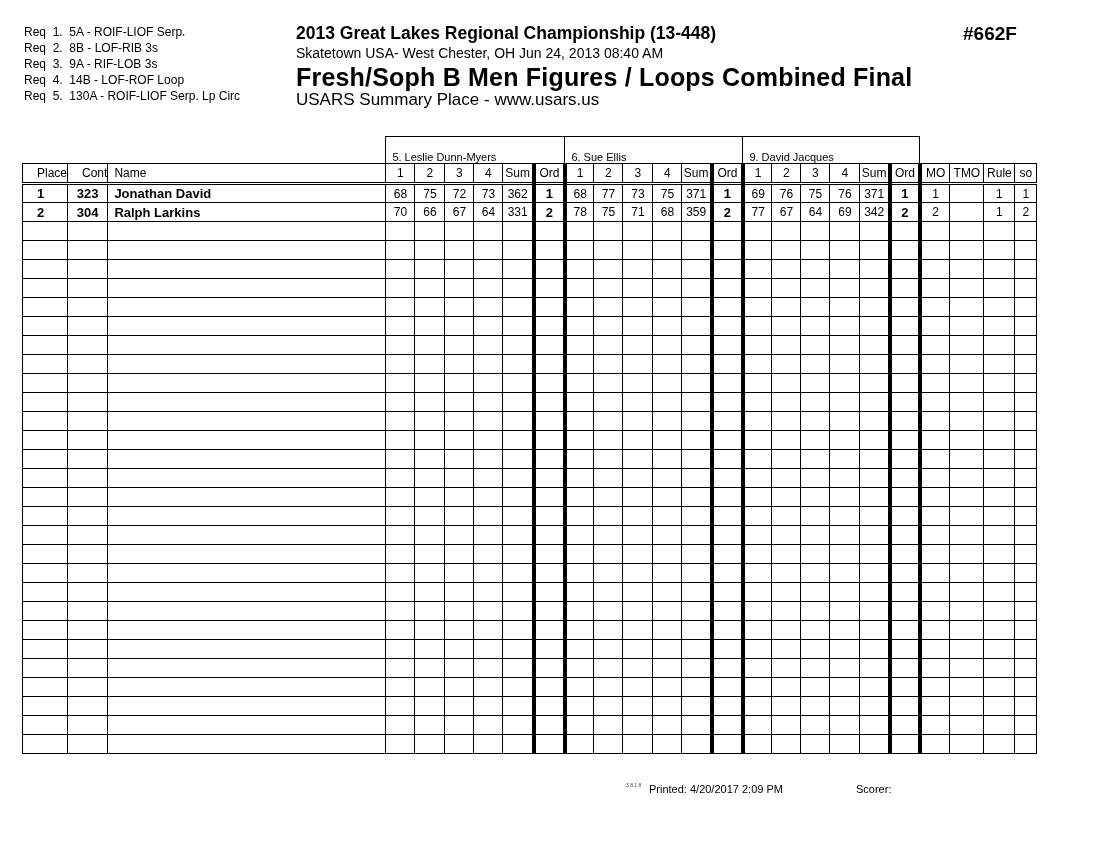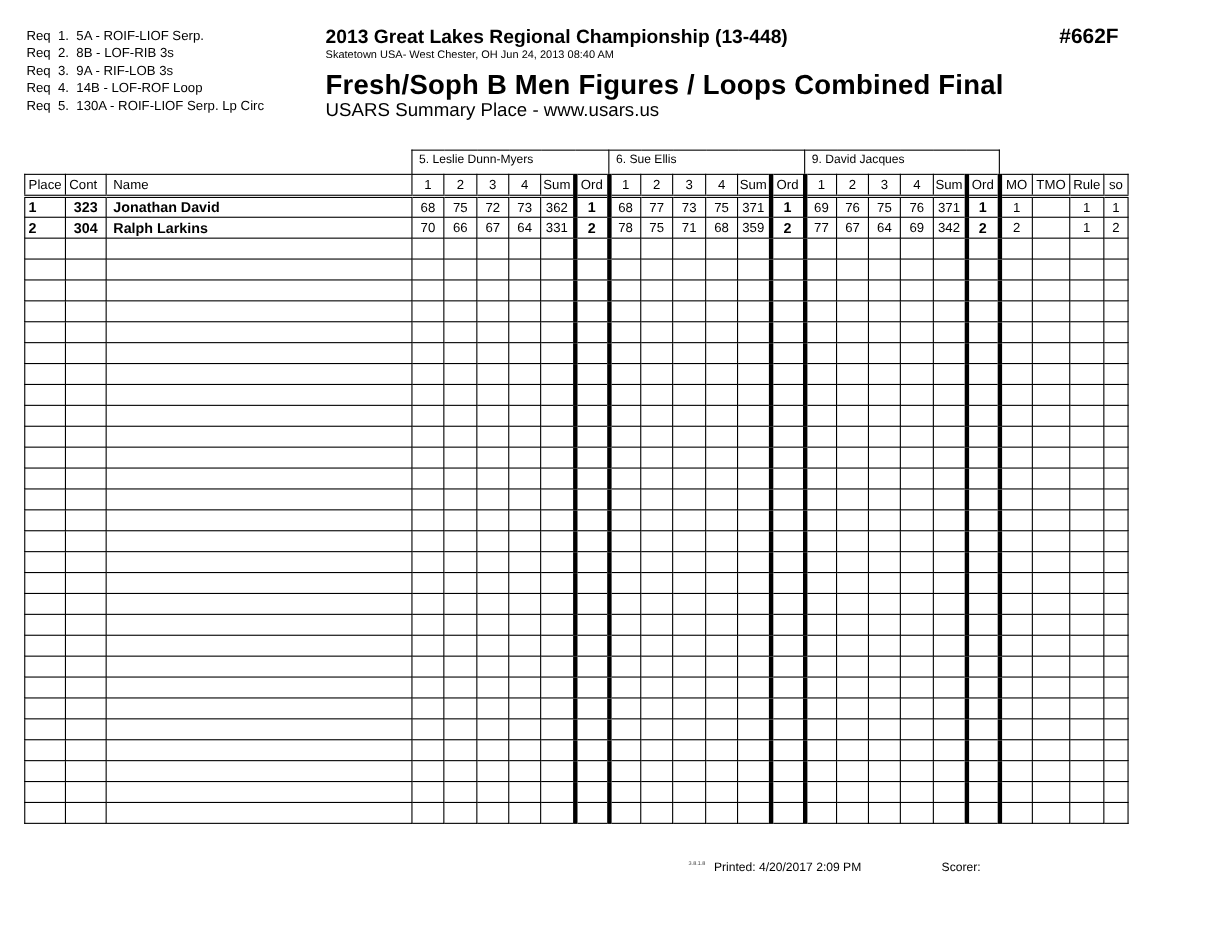--- a/index.html
+++ b/index.html
@@ -2,32 +2,32 @@
 <html><head>
 <meta charset="utf-8">
 <style>
   html, body { margin: 0; padding: 0; background: #ffffff; }
   body { width: 1100px; height: 850px; position: relative; overflow: hidden;
          font-family: "Liberation Sans", "DejaVu Sans", sans-serif; color: #000; }
   .reqs { position: absolute; left: 24px; top: 24px; font-size: 12px; line-height: 16px; }
   .reqs div { white-space: pre; }
   .hdr { position: absolute; left: 296px; width: 545px; white-space: nowrap; }
   .t1 { top: 23px; font-size: 17.5px; font-weight: bold; }
-  .t2 { top: 45px; font-size: 10px; }
+  .t2 { top: 45px; font-size: 14px; }
   .t3 { top: 63px; font-size: 25px; font-weight: bold; letter-spacing: 0.2px; }
   .t4 { top: 90px; font-size: 17px; }
   .eventno { position: absolute; left: 963px; top: 23px; font-size: 19px; font-weight: bold; }
 
   table.grid { position: absolute; left: 22px; top: 136px; border-collapse: collapse; table-layout: fixed; }
   table.grid td { border: 1px solid #000; height: 19px; padding: 0; font-size: 12px; text-align: center;
                   overflow: hidden; white-space: nowrap; box-sizing: border-box; }
-  table.grid tr.judges td { height: 22px; text-align: left; padding-left: 6px; font-size: 11px; vertical-align: top; padding-top: 2px; }
+  table.grid tr.judges td { height: 22px; text-align: left; padding-left: 6px; font-size: 11px; vertical-align: top; padding-top: 14px; }
   table.grid tr.judges td.blank-end { border: none; }
   table.grid tr.colhdr td { border-bottom: 3px double #000; height: 20px; }
-  table.grid td.left { text-align: left; padding-left: 3px; }
+  table.grid td.left { text-align: left; padding-left: 14px; }
   table.grid td.name { text-align: left; padding-left: 6px; }
   table.grid td.bold { font-weight: bold; font-size: 13px; }
   table.grid td.thickR { border-right: 4px solid #000; }
   .footer-ver { position: absolute; left: 626px; top: 782px; font-size: 5px; color: #444; }
   .footer-printed { position: absolute; left: 649px; top: 783px; font-size: 11px; }
   .footer-scorer { position: absolute; left: 856px; top: 783px; font-size: 11px; }
 </style>
 </head>
 <body>
 

